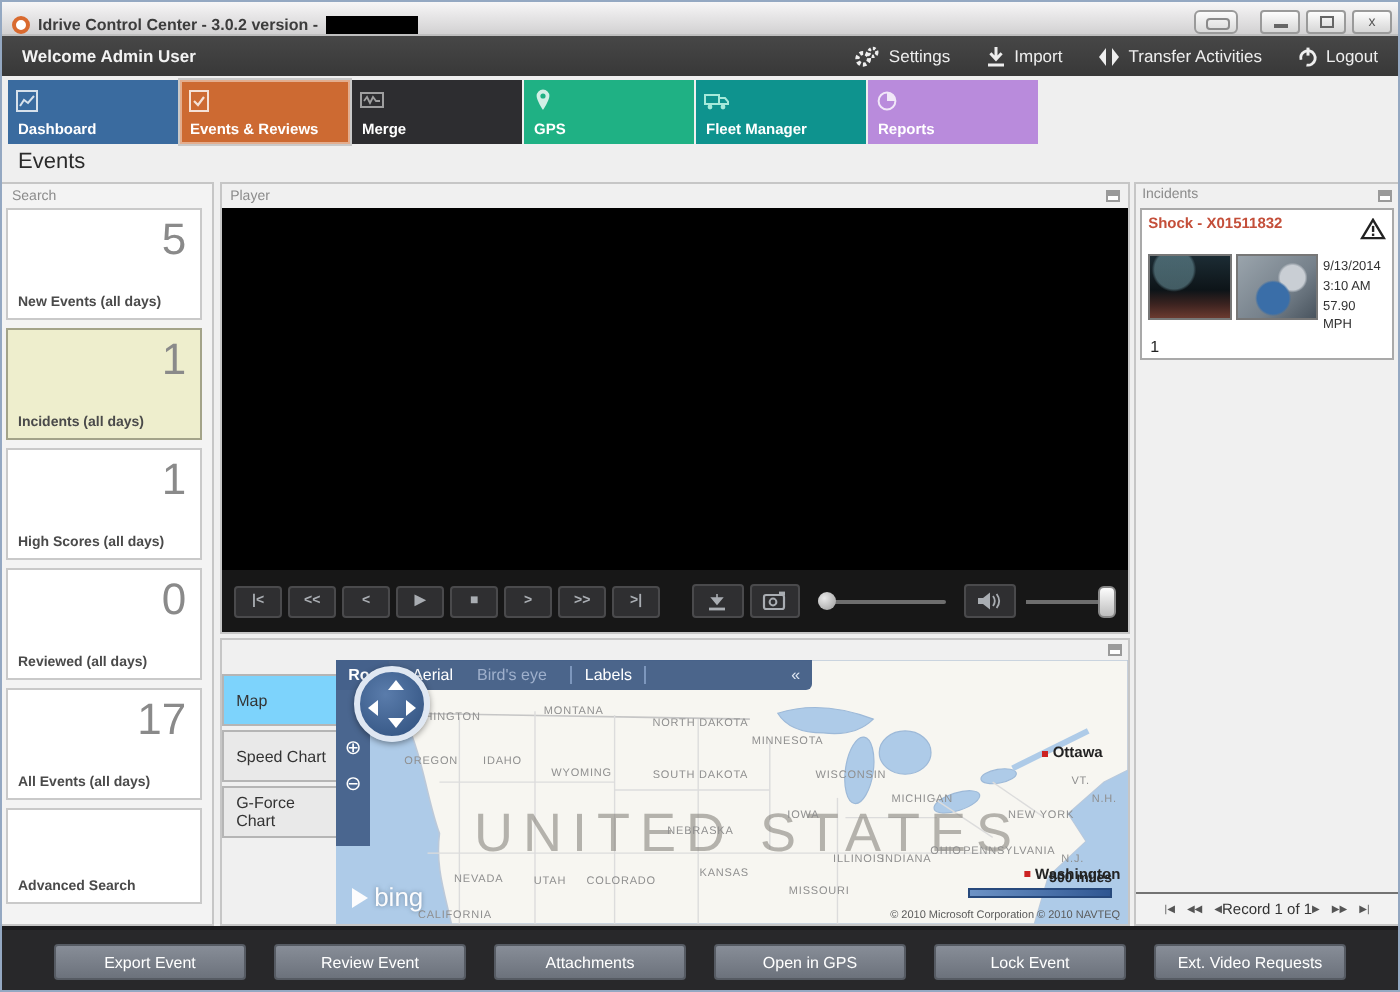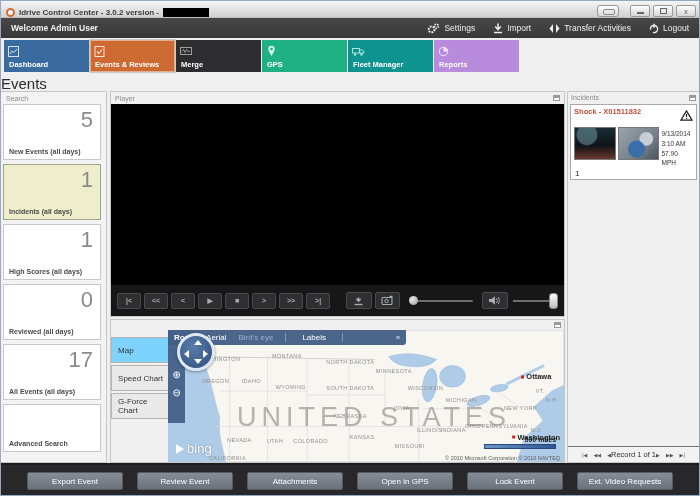--- a/index.html
+++ b/index.html
@@ -27,21 +27,21 @@
   .ah-action { display:flex; align-items:center; gap:4px; color:#eee; font-size:8.5px; margin-left:18px; cursor:default; }
   .ah-action svg { display:block; }
 
   
   .tabbar { height:37px; background:#efefef; display:flex; align-items:flex-start; padding:2px 0 0 3px; }
   .tab { width:85px; height:32px; margin-right:1px; position:relative; color:#fff; }
   .tab-icon { position:absolute; top:3px; left:4px; opacity:.8; }
   .tab-label { position:absolute; bottom:3px; left:5px; font-size:7.5px; font-weight:bold; white-space:nowrap; }
   .tab-active { outline:1px solid #c9c9c9; box-shadow:inset 0 0 0 1px rgba(255,255,255,.45); }
 
-  .pagetitle { height:16px; font-size:15px; color:#2b2b2b; }
+  .pagetitle { height:16px; font-size:11px; color:#2b2b2b; padding-left:8px; }
 
   
   .content { display:flex; height:372px; }
 
   
   .sidebar { width:107px; background:#f3f3f3; border:1px solid #c6c6c6; border-left:none; padding:1px 5px 0 2px; }
   .panel-head { height:11px; display:flex; align-items:center; justify-content:space-between; padding:0 3px; }
   .panel-title { font-size:7px; color:#8b8b8b; }
   .collapse-box { width:7px; height:6px; border:1px solid #9a9a9a; position:relative; background:#fff; }
   .collapse-box::after { content:""; position:absolute; top:0; left:0; right:0; height:2px; background:#9a9a9a; }
@@ -76,21 +76,21 @@
   .map-box { position:relative; flex:1; overflow:hidden; background:#aecbe8; }
   .map-box svg.geo { position:absolute; inset:0; width:100%; height:100%; }
   .map-label { position:absolute; transform:translate(-50%,-50%); font-size:5.5px; color:#8f8f8f; letter-spacing:.4px; white-space:nowrap; }
   .city-label { font-size:7.5px; color:#222; font-weight:bold; letter-spacing:0; }
   .city-label::before { content:""; display:inline-block; width:3px; height:3px; background:#cc2222; margin-right:2px; vertical-align:middle; }
   .watermark { position:absolute; left:52%; top:66%; transform:translate(-50%,-50%); font-size:27px; color:rgba(125,122,115,.55); letter-spacing:5px; white-space:nowrap; }
   .map-toolbar { position:absolute; top:0; left:0; width:238px; height:15px; background:rgba(60,88,130,.92); border-radius:0 0 3px 0; display:flex; align-items:center; padding:0 6px; gap:10px; }
   .mtb-item { color:#fff; font-size:8px; white-space:nowrap; }
   .mtb-active { font-weight:bold; }
   .mtb-disabled { color:#9fb0cc; }
-  .mtb-sep { border-left:1px solid #7d97bd; border-right:1px solid #7d97bd; padding:0 16px; }
+  .mtb-sep { border-left:1px solid #7d97bd; border-right:1px solid #7d97bd; padding:0 6px; }
   .mtb-collapse { margin-left:auto; color:#dfe6f2; font-size:8px; }
   .zoom-strip { position:absolute; left:0; top:15px; width:17px; height:78px; background:rgba(60,88,130,.88); display:flex; flex-direction:column; align-items:center; justify-content:center; gap:8px; }
   .zoom-btn { color:#fff; font-size:10px; line-height:1; }
   .pan-circle { position:absolute; left:9px; top:3px; width:38px; height:38px; border-radius:50%; background:radial-gradient(circle at 40% 35%, #5a7cab, #2e4f7d); border:3px solid #dfe7f2; box-shadow:0 1px 3px rgba(0,0,0,.4); }
   .pan-arrow { position:absolute; width:0; height:0; }
   .pan-up { left:14px; top:4px; border-left:4px solid transparent; border-right:4px solid transparent; border-bottom:5px solid #fff; }
   .pan-down { left:14px; bottom:4px; border-left:4px solid transparent; border-right:4px solid transparent; border-top:5px solid #fff; }
   .pan-left { left:4px; top:14px; border-top:4px solid transparent; border-bottom:4px solid transparent; border-right:5px solid #fff; }
   .pan-right { right:4px; top:14px; border-top:4px solid transparent; border-bottom:4px solid transparent; border-left:5px solid #fff; }
   .bing-logo { position:absolute; left:8px; bottom:6px; display:flex; align-items:center; gap:3px; color:#fcfcfd; font-size:13px; text-shadow:0 0 2px rgba(70,90,110,.6); }

